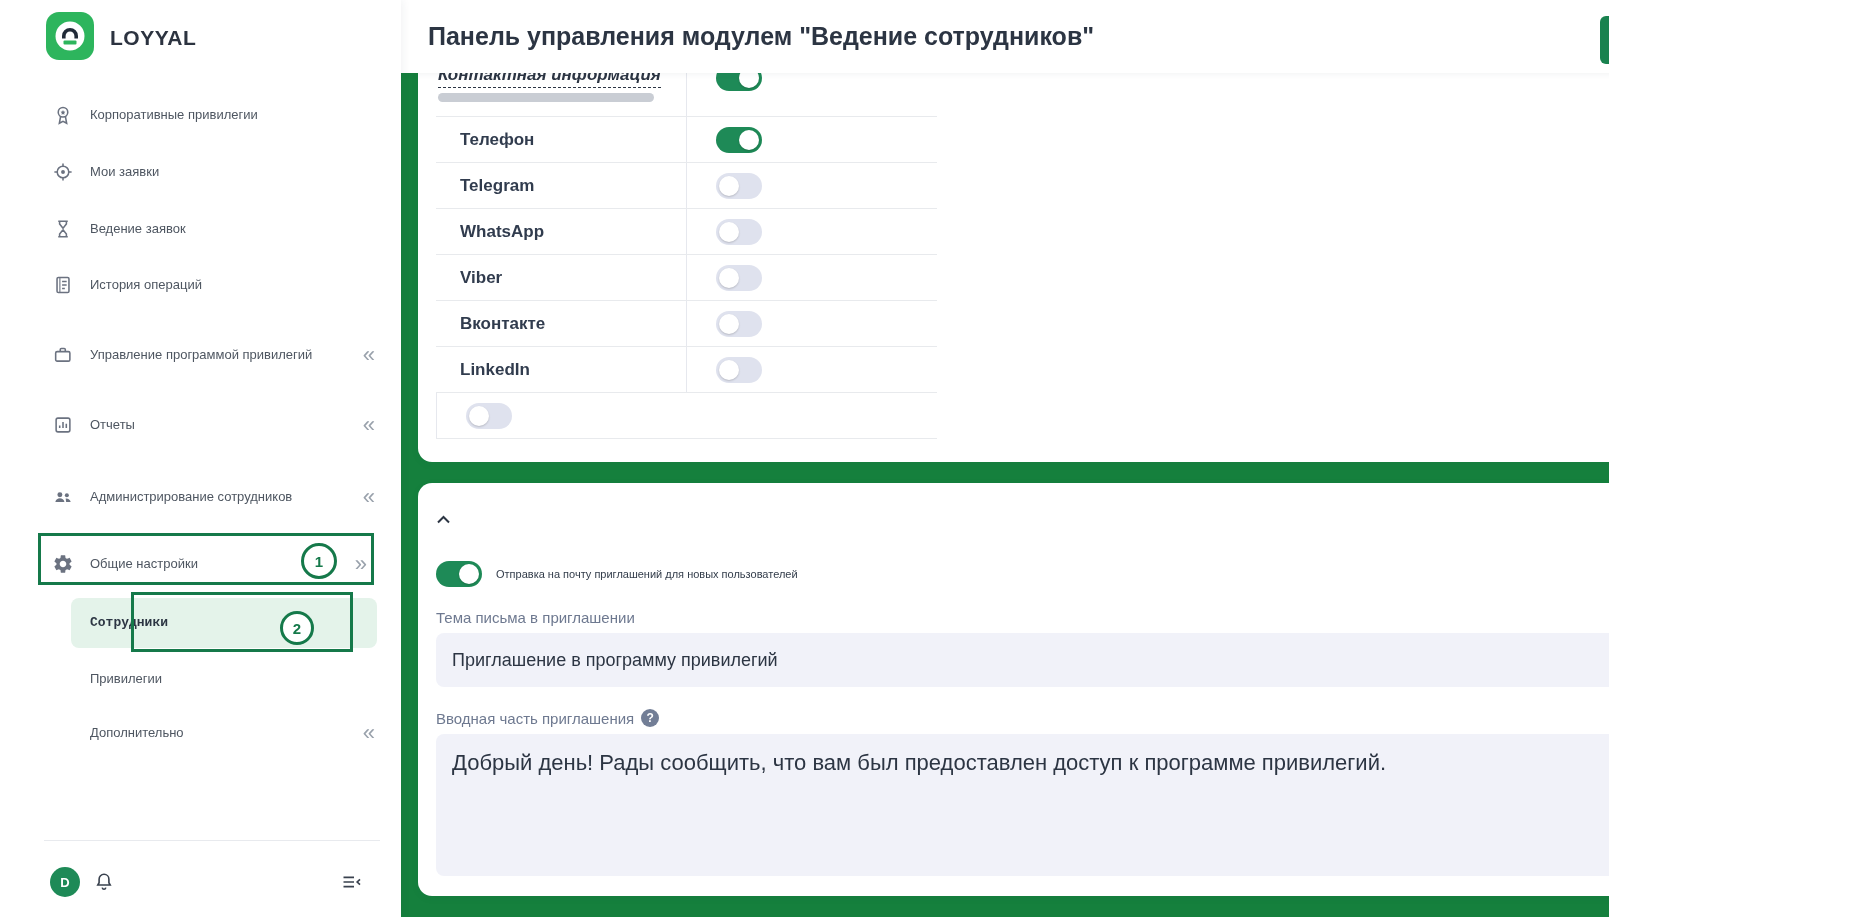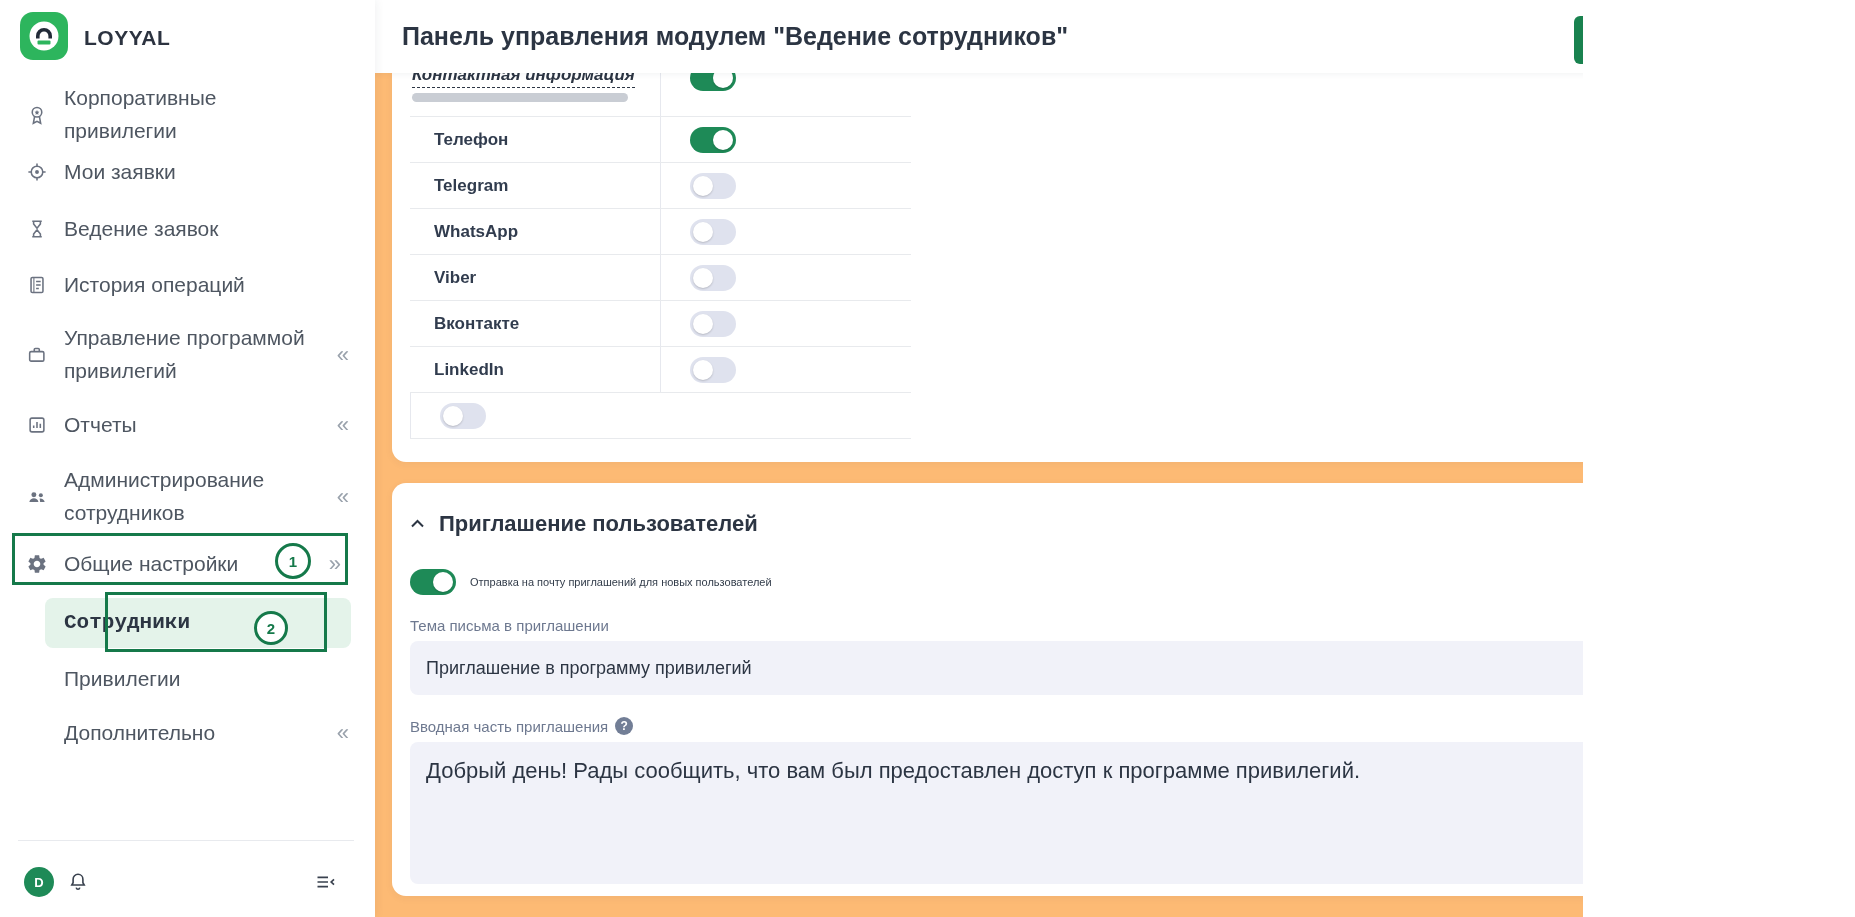--- a/index.html
+++ b/index.html
@@ -1,26 +1,26 @@
 <!DOCTYPE html>
 <html><head>
 <meta charset="utf-8">
 <style>
   html,body{margin:0;padding:0;background:#fff;}
   *{box-sizing:border-box;font-family:"Liberation Sans","DejaVu Sans",sans-serif;}
-  .page{position:relative;width:1583px;height:917px;background:#fdba74;overflow:hidden;}
+  .page{position:relative;width:1583px;height:917px;background:#15803d;overflow:hidden;margin-left:26px;}
 
   
   .sidebar{position:absolute;left:0;top:0;width:375px;height:917px;background:#fff;
            box-shadow:2px 0 8px rgba(40,50,70,.06);z-index:10;}
   .brand{position:absolute;left:20px;top:12px;display:flex;align-items:center;gap:16px;}
   .brand-name{font-size:21px;font-weight:bold;color:#2c3340;letter-spacing:.5px;}
   .nav-row{position:absolute;left:0;width:375px;display:flex;align-items:center;}
   .nav-icon{position:absolute;left:26px;width:22px;height:22px;}
-  .nav-label{position:absolute;left:64px;right:62px;font-size:21px;color:#4e5661;line-height:1.55;}
+  .nav-label{position:absolute;left:64px;right:62px;font-size:13px;color:#4e5661;line-height:1.55;}
   .nav-label.sel{font-weight:bold;color:#2c3543;font-family:Liberation Mono, monospace;}
   .chev{position:absolute;right:26px;font-size:22px;color:#9aa2ac;line-height:1;}
   .chev.inset{right:34px;}
   .subrow-bg{position:absolute;left:45px;top:598px;width:306px;height:50px;background:#e4f3ea;border-radius:8px;}
   .ann-box{position:absolute;border:3px solid #15794a;background:transparent;z-index:4;}
   .ann-badge{position:absolute;z-index:5;background:#fff;border:3px solid #15794a;border-radius:50%;
              display:flex;align-items:center;justify-content:center;font-size:15px;font-weight:bold;color:#15794a;}
   .side-divider{position:absolute;left:18px;top:840px;width:336px;height:1px;background:#e8eaee;}
   .avatar{position:absolute;left:24px;top:867px;width:30px;height:30px;border-radius:50%;background:#1e8a57;
           color:#fff;font-size:13px;font-weight:bold;display:flex;align-items:center;justify-content:center;}
@@ -301,21 +301,20 @@
     </div>
   </section>
 
   <section class="card card2">
     <div class="sec-title">
       <span>
         <svg width="15" height="10" viewBox="0 0 15 10" fill="none" stroke="#2c3543" stroke-width="2">
           <path d="M2 7.5L7.5 2 13 7.5"></path>
         </svg>
       </span>
-      <h2>Приглашение пользователей</h2>
     </div>
 
     <div class="inv-toggle-row">
       <div class="switch on">
           <span class="knob"></span>
         </div>
       <span class="inv-toggle-label">Отправка на почту приглашений для новых пользователей</span>
     </div>
 
     <div class="field-label">Тема письма в приглашении</div>

